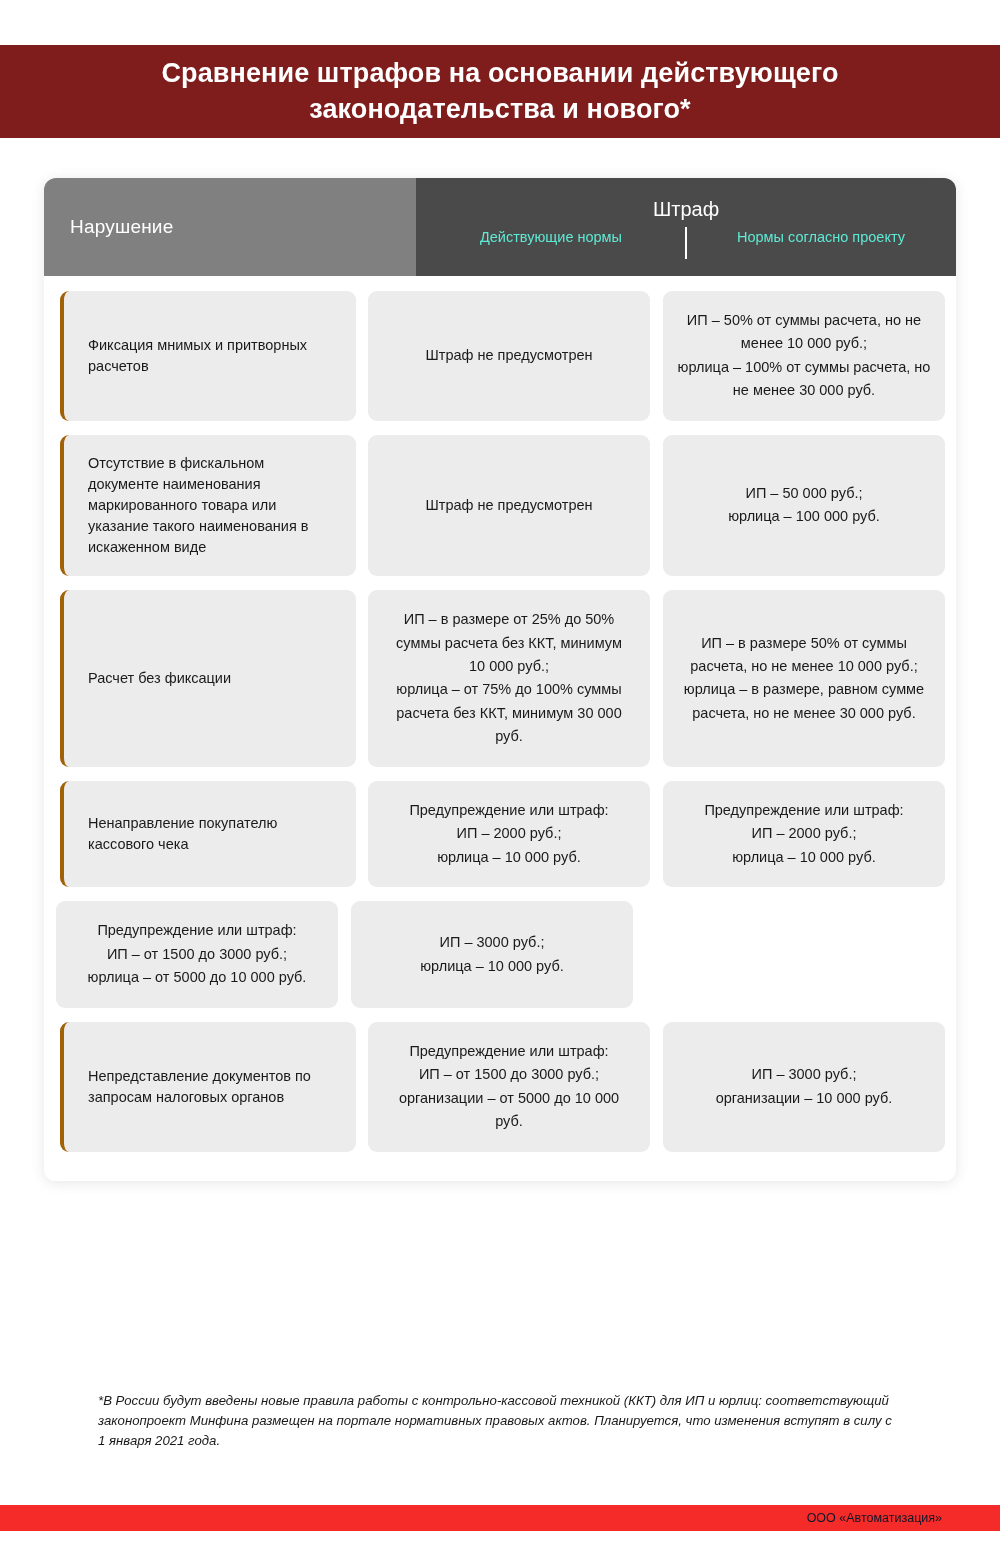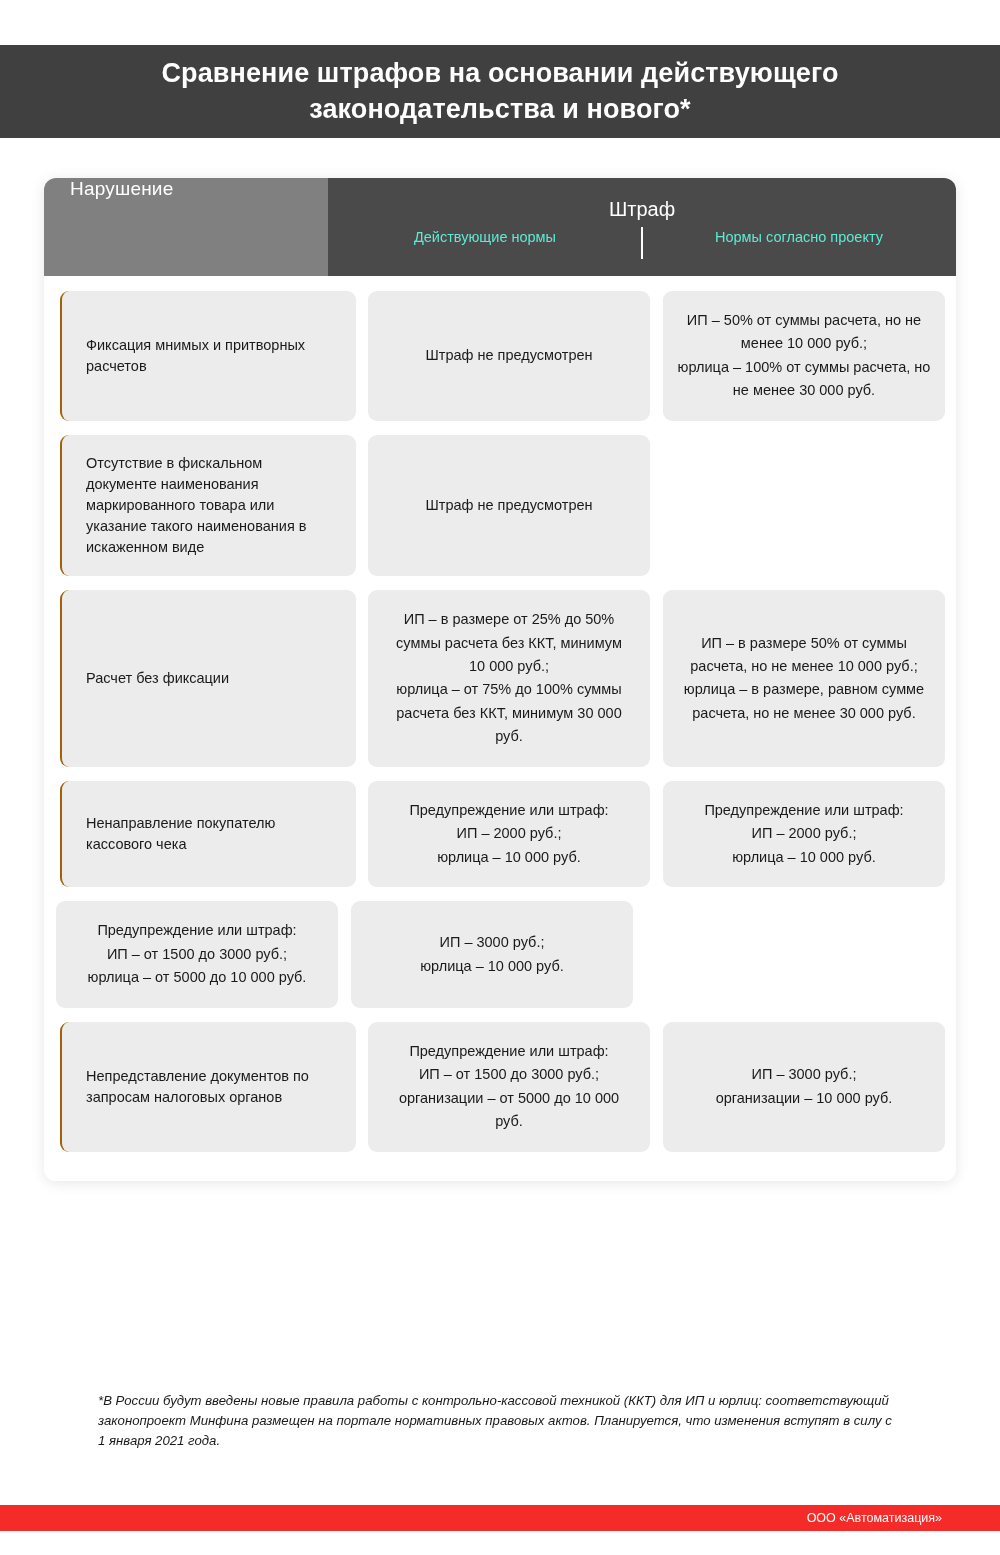--- a/index.html
+++ b/index.html
@@ -17,21 +17,21 @@
     overflow: hidden;
   }
 
   
   .title-banner {
     position: absolute;
     left: 0;
     top: 45px;
     width: 1000px;
     height: 93px;
-    background: #404040;
+    background: #7f1d1d;
     display: flex;
     align-items: center;
     justify-content: center;
     padding: 0 70px;
   }
   .title-banner h1 {
     color: #ffffff;
     font-size: 27px;
     font-weight: bold;
     line-height: 1.32;
@@ -50,24 +50,24 @@
     box-shadow: 0 2px 14px rgba(0,0,0,0.10);
     overflow: hidden;
   }
 
   
   .thead {
     display: flex;
     height: 98px;
   }
   .th-violation {
-    width: 284px;
+    width: 372px;
     background: #808080;
     display: flex;
-    align-items: flex-start;
+    align-items: center;
     padding: 0 26px;
   }
   .th-violation span {
     color: #ffffff;
     font-size: 19px;
     letter-spacing: 0.2px;
   }
   .th-fine {
     flex: 1;
     background: #4A4A4A;
@@ -119,21 +119,21 @@
     background: #ECECEC;
     border-radius: 9px;
     display: flex;
     align-items: center;
     position: relative;
   }
   .cell-violation {
     width: 296px;
     margin-left: 16px;
     padding: 18px 20px 18px 24px;
-    border-left: 2px solid #a16207;
+    border-left: 4px solid #a16207;
     border-top-left-radius: 9px;
     border-bottom-left-radius: 9px;
   }
   .cell-violation .txt {
     font-size: 14.5px;
     color: #1a1a1a;
     line-height: 1.45;
     text-align: left;
   }
   .cell-current {
@@ -176,21 +176,21 @@
     top: 1505px;
     width: 1000px;
     height: 26px;
     background: #F42B28;
     display: flex;
     align-items: center;
     justify-content: flex-end;
     padding-right: 58px;
   }
   .footer-bar span {
-    color: #ffffff;
+    color: #0f172a;
     font-size: 12.5px;
   }
 </style>
 </head>
 <body>
 
 <div class="page">
 
   <div class="title-banner">
     <h1>Сравнение штрафов на основании действующего законодательства и нового*</h1>
@@ -227,20 +227,24 @@
         </div>
       </div>
 
       <div class="trow">
         <div class="cell cell-violation">
           <div class="txt">Отсутствие в фискальном документе наименования маркированного товара или указание такого наименования в искаженном виде</div>
         </div>
         <div class="cell cell-current">
           <div class="txt">Штраф не предусмотрен</div>
         </div>
+        <div class="cell cell-project">
+          <div class="txt">ИП – 50 000 руб.;
+юрлица – 100 000 руб.</div>
+        </div>
       </div>
 
       <div class="trow">
         <div class="cell cell-violation">
           <div class="txt">Расчет без фиксации</div>
         </div>
         <div class="cell cell-current">
           <div class="txt">ИП – в размере от 25% до 50% суммы расчета без ККТ, минимум 10 000 руб.;
 юрлица – от 75% до 100% суммы расчета без ККТ, минимум 30 000 руб.</div>
         </div>

